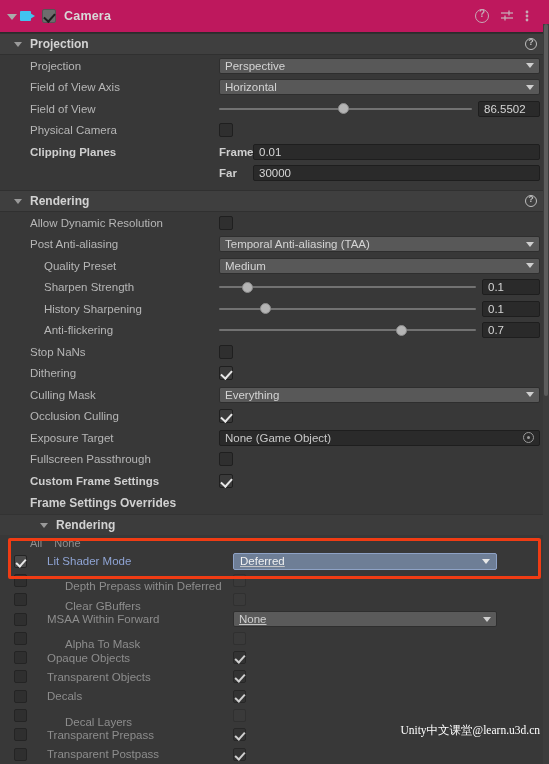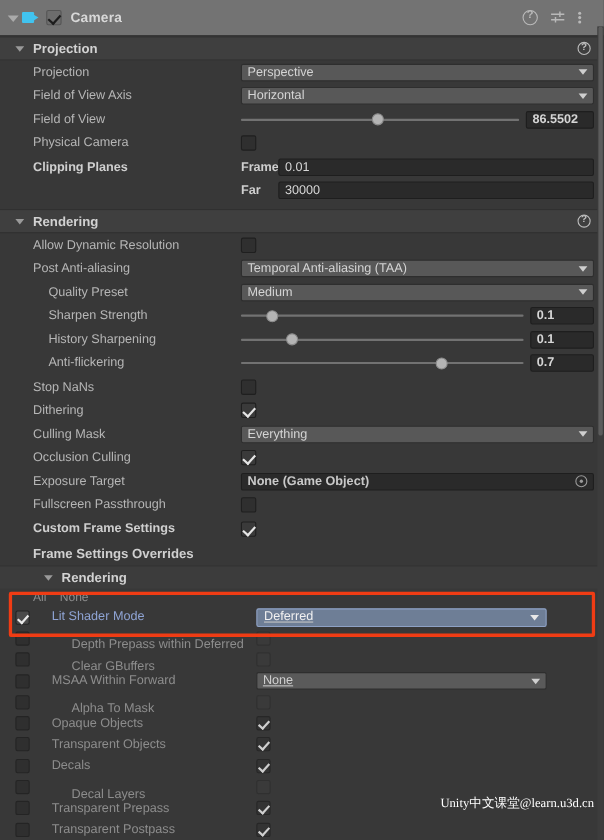--- a/index.html
+++ b/index.html
@@ -8,21 +8,21 @@
     background:#383838;
     font-family:"Liberation Sans", sans-serif;
     font-size:11.5px;
     color:#c4c4c4;
     overflow:hidden;
   }
   .app{position:relative;width:549px;height:764px;background:#383838;}
 
   
   .comp-header{
-    height:24px;background:#737373;display:flex;align-items:center;
+    height:24px;background:#be185d;display:flex;align-items:center;
     padding:16px 6px;border-bottom:1px solid #2b2b2b;
   }
   .foldout{
     width:12px;height:12px;flex:0 0 12px;position:relative;margin-right:2px;
   }
   .foldout::after{
     content:"";position:absolute;left:1px;top:4px;
     border-left:5px solid transparent;border-right:5px solid transparent;
     border-top:6px solid #aaa;
   }
@@ -76,26 +76,26 @@
   }
   .dropdown .arrow{margin-left:auto;width:0;height:0;
     border-left:4px solid transparent;border-right:4px solid transparent;border-top:5px solid #cfcfcf;}
 
   .numfield{
     height:16px;flex:1;background:#2a2a2a;border:1px solid #1e1e1e;border-radius:2px;
     display:flex;align-items:center;padding:0 5px;color:#d6d6d6;font-size:11.5px;
   }
   .objfield{
     height:16px;flex:1;background:#2a2a2a;border:1px solid #1e1e1e;border-radius:2px;
-    display:flex;align-items:center;padding:0 5px;color:#c9c9c9;font-size:11.5px;font-weight:bold;
+    display:flex;align-items:center;padding:0 5px;color:#c9c9c9;font-size:11.5px;
   }
   .objfield .pick{margin-left:auto;width:11px;height:11px;border:1.4px solid #9a9a9a;border-radius:50%;position:relative;}
   .objfield .pick::after{content:"";position:absolute;left:3px;top:3px;width:3px;height:3px;background:#9a9a9a;border-radius:50%;}
 
-  .subnum{width:58px;flex:0 0 58px;margin-left:6px;font-weight:bold;}
+  .subnum{width:58px;flex:0 0 58px;margin-left:6px;}
 
   .slider{position:relative;flex:1;height:16px;display:flex;align-items:center;}
   .slider .track{position:absolute;left:0;right:0;height:2px;background:#727272;border-radius:1px;}
   .slider .knob{position:absolute;width:11px;height:11px;border-radius:50%;background:#b4b4b4;border:1px solid #8c8c8c;}
 
   .nearfar{width:34px;flex:0 0 34px;color:#cfcfcf;font-weight:bold;font-size:11.5px;}
 
   
   .fso-title{height:22px;display:flex;align-items:center;padding-left:30px;font-weight:bold;color:#d0d0d0;font-size:12px;background:#383838;}
   .fs-sub{height:21px;display:flex;align-items:center;padding-left:40px;background:#3c3c3c;border-top:1px solid #333;}

